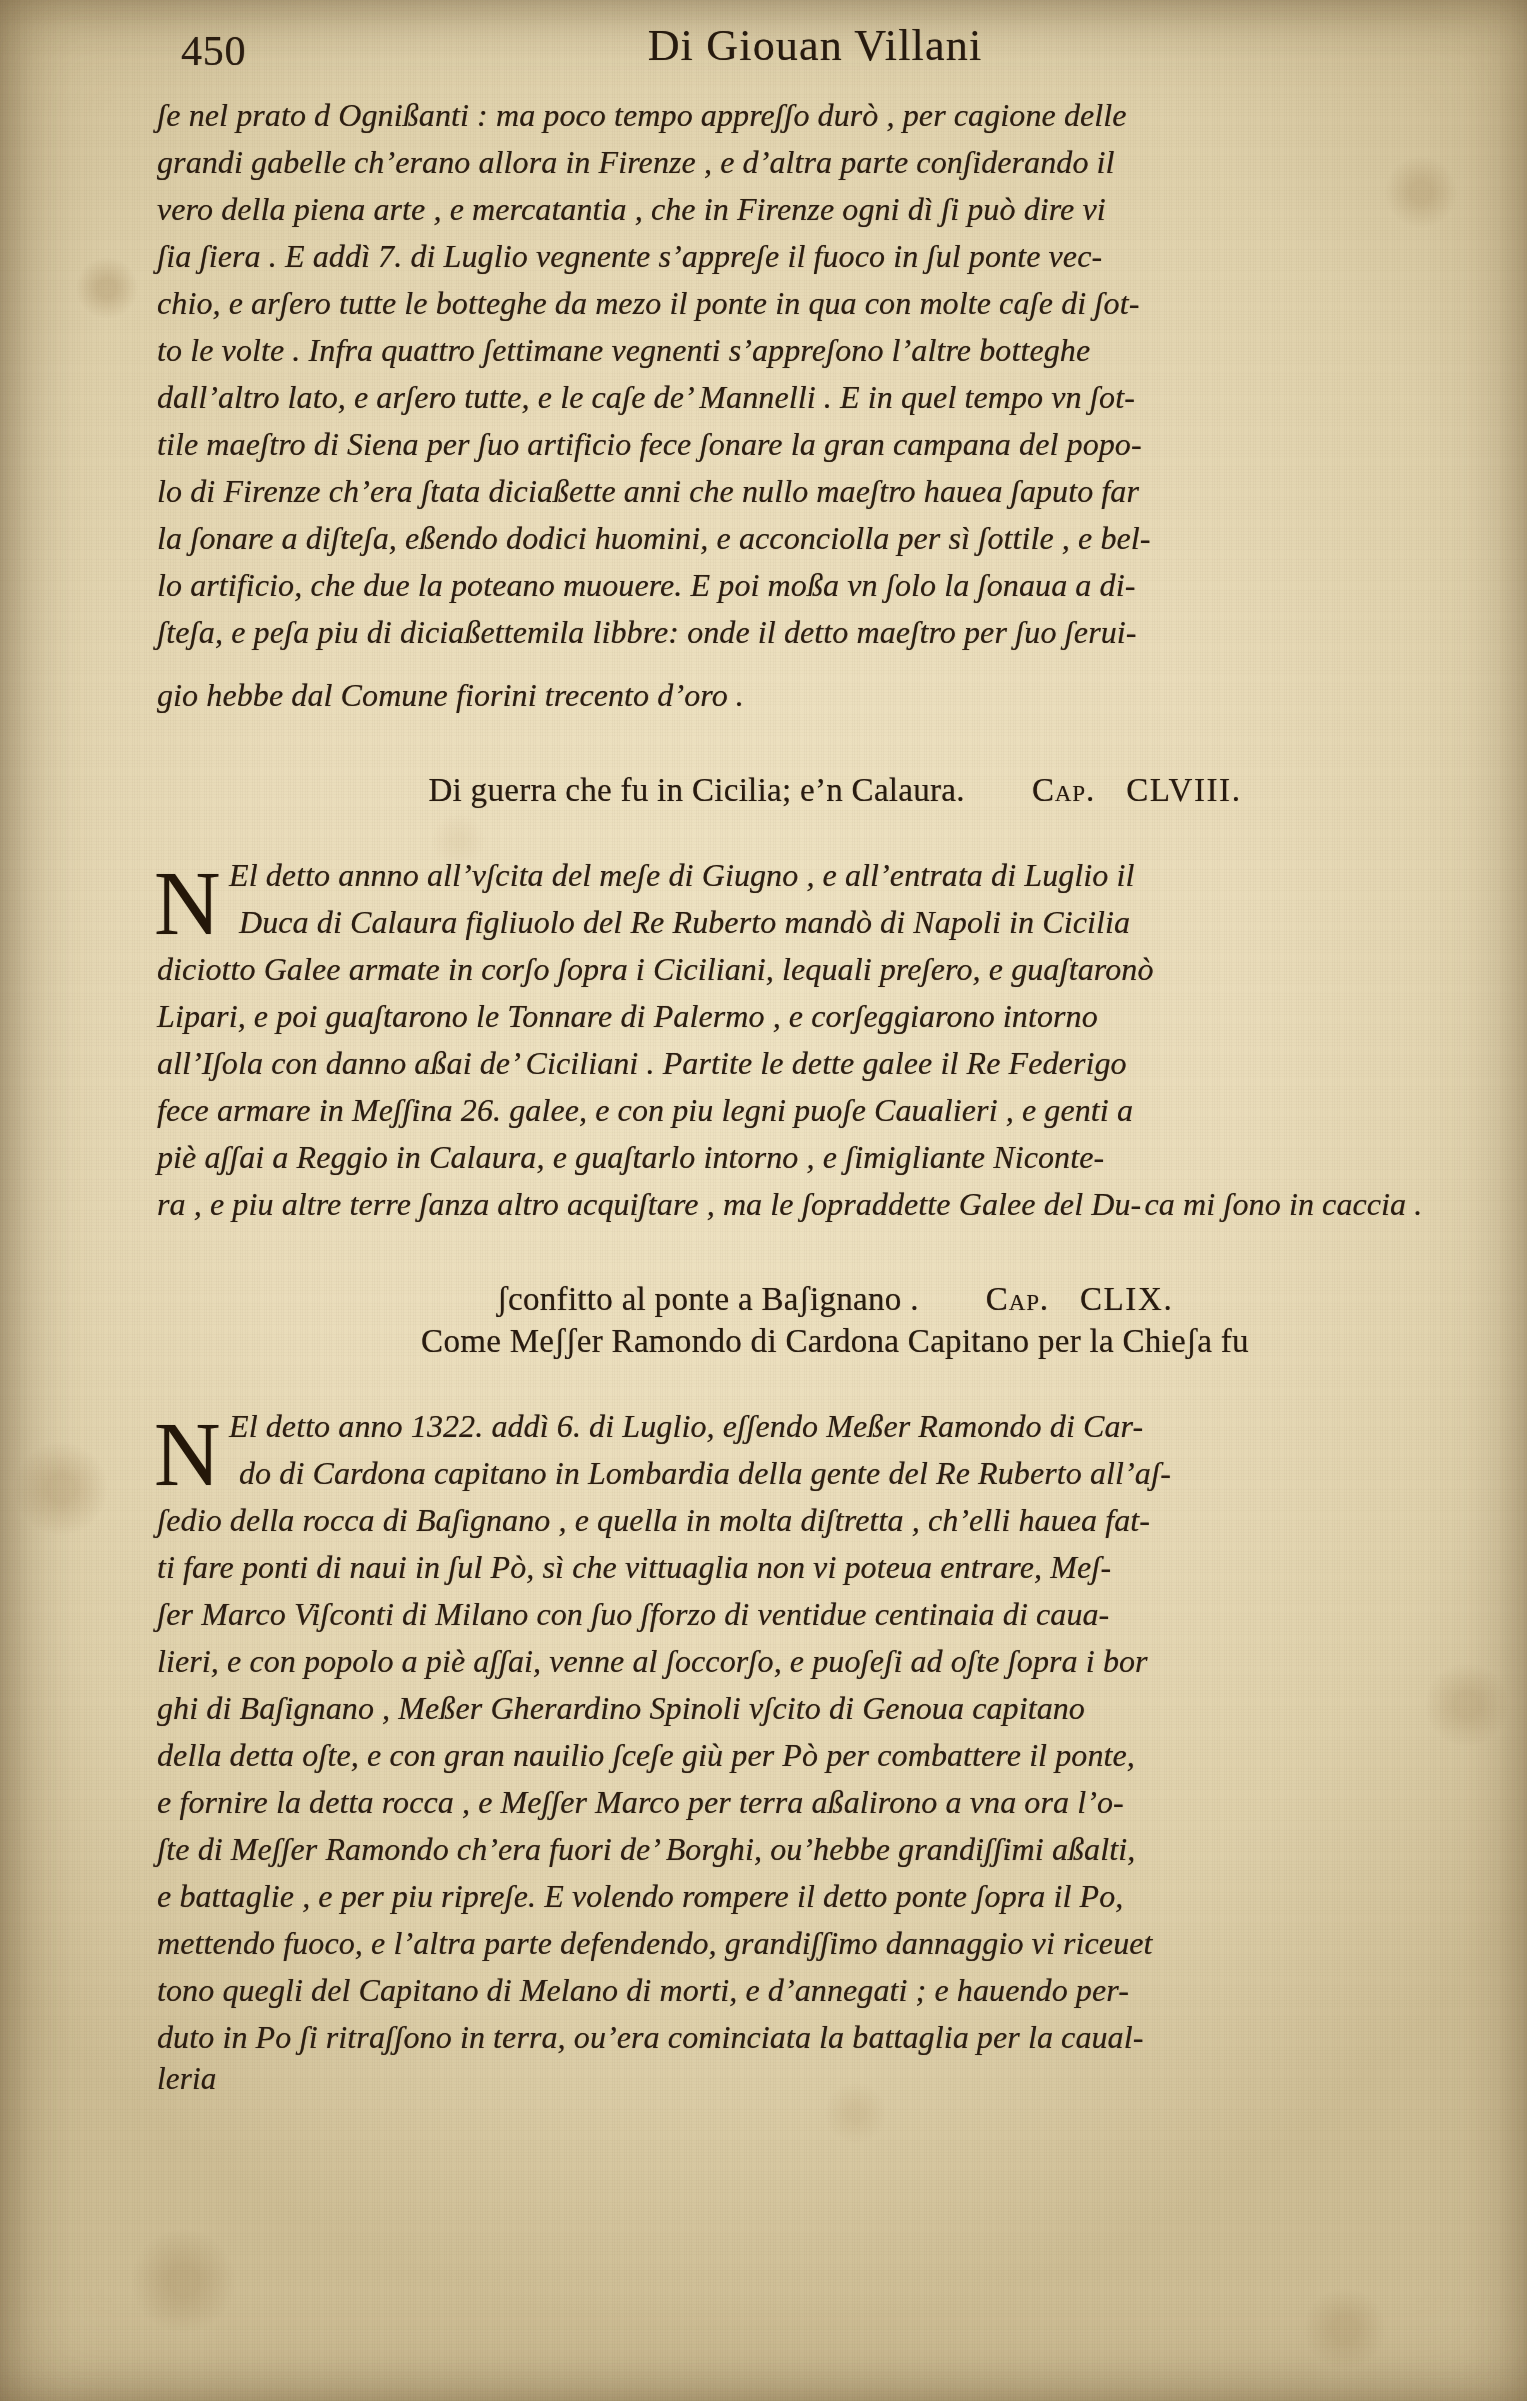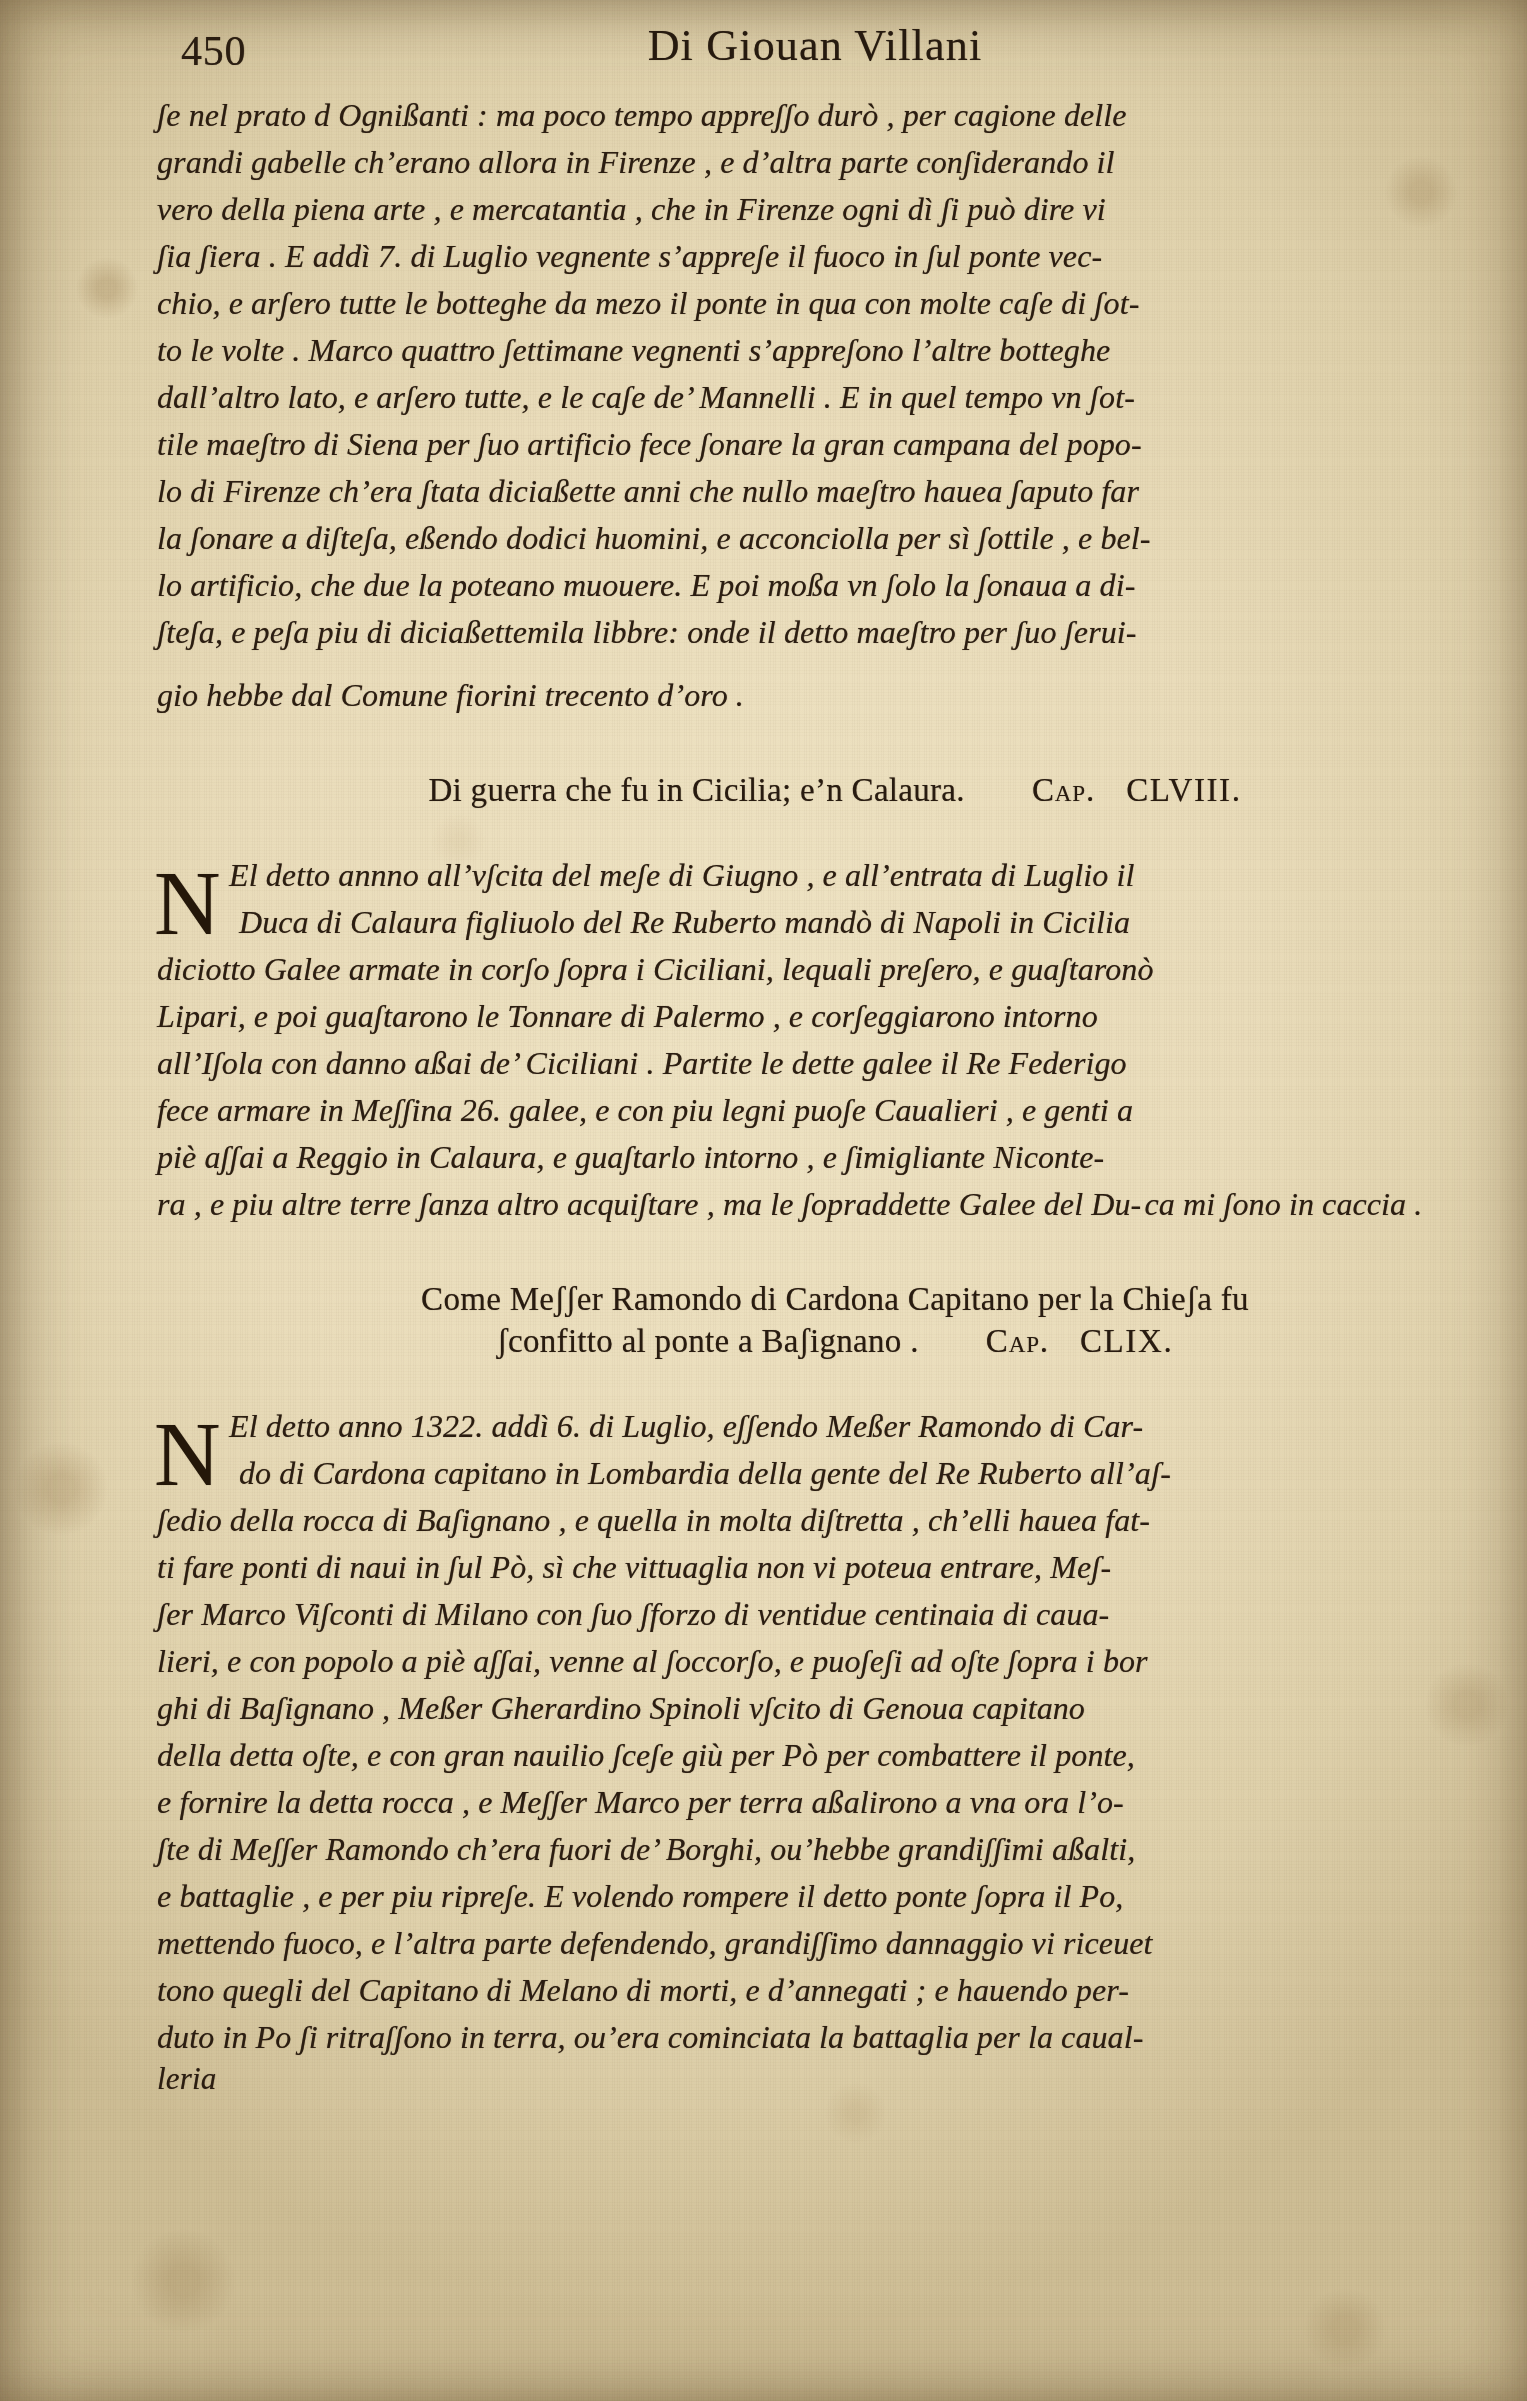--- a/index.html
+++ b/index.html
@@ -185,21 +185,21 @@
     </div>
 
     <div class="textblock">
 
       <div class="para">
         <div class="line w1" style="display: inline-block; transform: scaleX(1);">ʃe nel prato d Ognißanti : ma  poco tempo appreʃʃo durò ,  per cagione delle</div>
         <div class="line w3" style="display: inline-block; transform: scaleX(1); text-align: center;">grandi gabelle ch’erano allora in Firenze ,  e d’altra parte  conʃiderando il</div>
         <div class="line w2" style="display: inline-block; transform: scaleX(1);">vero della piena arte  , e mercatantia , che in Firenze ogni dì  ʃi  può dire vi</div>
         <div class="line w3" style="display: inline-block; transform: scaleX(1);">ʃia ʃiera . E addì 7. di Luglio vegnente s’appreʃe il  fuoco in  ʃul  ponte vec-</div>
         <div class="line w1" style="display: inline-block; transform: scaleX(1);">chio, e arʃero tutte le botteghe da mezo il  ponte in qua con molte caʃe di ʃot-</div>
-        <div class="line w4" style="display: inline-block; transform: scaleX(1);">to le volte .  Marco quattro  ʃettimane vegnenti s’appreʃono l’altre  botteghe</div>
+        <div class="line w4" style="display: inline-block; transform: scaleX(1);">to le volte .  Infra quattro  ʃettimane vegnenti s’appreʃono l’altre  botteghe</div>
         <div class="line w3" style="display: inline-block; transform: scaleX(1);">dall’altro lato, e arʃero tutte, e le caʃe de’ Mannelli . E in quel tempo vn ʃot-</div>
         <div class="line w2" style="display: inline-block; transform: scaleX(1);">tile maeʃtro di Siena per ʃuo artificio fece ʃonare la gran campana del popo-</div>
         <div class="line w1" style="display: inline-block; transform: scaleX(1);">lo di Firenze ch’era ʃtata diciaßette anni che nullo maeʃtro hauea ʃaputo far</div>
         <div class="line w3" style="display: inline-block; transform: scaleX(1);">la ʃonare a diʃteʃa, eßendo dodici huomini, e acconciolla  per sì ʃottile , e bel-</div>
         <div class="line w2" style="display: inline-block; transform: scaleX(1);">lo artificio, che due la  poteano muouere. E poi moßa vn ʃolo la  ʃonaua a di-</div>
         <div class="line w4" style="display: inline-block; transform: scaleX(1);">ʃteʃa, e peʃa piu di diciaßettemila libbre: onde il detto maeʃtro  per ʃuo ʃerui-</div>
         <div class="line w3" style="display: inline-block; transform: scaleX(1); margin-top: 16px;">gio hebbe dal Comune fiorini trecento d’oro .</div>
       </div>
 
       <div class="spacer-lg"></div>
@@ -218,24 +218,24 @@
         <div class="line w4" style="display: inline-block; transform: scaleX(1);">Lipari, e poi  guaʃtarono le Tonnare di Palermo ,  e corʃeggiarono  intorno</div>
         <div class="line w2" style="display: inline-block; transform: scaleX(1);">all’Iʃola con danno aßai de’ Ciciliani . Partite le dette  galee il Re  Federigo</div>
         <div class="line w3" style="display: inline-block; transform: scaleX(1);">fece armare in Meʃʃina 26. galee, e con piu legni puoʃe Caualieri ,  e genti a</div>
         <div class="line w1" style="display: inline-block; transform: scaleX(1);">piè aʃʃai a Reggio in Calaura,  e guaʃtarlo intorno ,  e ʃimigliante  Niconte-</div>
         <div class="line w2" style="display: inline-block; transform: scaleX(1);">ra , e piu altre terre ʃanza altro acquiʃtare , ma le ʃopraddette Galee del Du-</div>
         <div class="line w3" style="display: inline-block; transform: scaleX(1);">ca mi ʃono in caccia .</div>
       </div>
 
       <div class="spacer-lg"></div>
 
-      <div class="heading">Come Meʃʃer Ramondo di Cardona Capitano per la Chieʃa fu</div>
       <div class="heading">
         <span>ʃconfitto al ponte a Baʃignano .</span><span class="h-gap-1"></span><span class="cap">Cap.</span><span class="h-gap-2"></span><span class="num">CLIX.</span>
       </div>
+      <div class="heading">Come Meʃʃer Ramondo di Cardona Capitano per la Chieʃa fu</div>
 
       <div class="spacer-md"></div>
 
       <div class="para dropwrap">
         <span class="dropcap" style="left:-3.1px; top:4.7px;">N</span>
         <div class="line w1" style="display: inline-block; transform: scaleX(1);"><span class="indent-1"></span><span>El detto anno 1322. addì 6. di Luglio, eʃʃendo Meßer Ramondo di Car-</span></div>
         <div class="line w3" style="display: inline-block; transform: scaleX(1);"><span class="indent-2"></span><span>do di Cardona capitano in Lombardia della  gente del Re Ruberto all’aʃ-</span></div>
         <div class="line w2" style="display: inline-block; transform: scaleX(1); text-align: right;">ʃedio della rocca di Baʃignano , e quella in molta diʃtretta , ch’elli hauea fat-</div>
         <div class="line w4" style="display: inline-block; transform: scaleX(1);">ti  fare ponti di naui in ʃul Pò, sì che vittuaglia non vi poteua entrare, Meʃ-</div>
         <div class="line w1" style="display: inline-block; transform: scaleX(1);">ʃer Marco Viʃconti di Milano con ʃuo ʃforzo di ventidue centinaia di  caua-</div>

